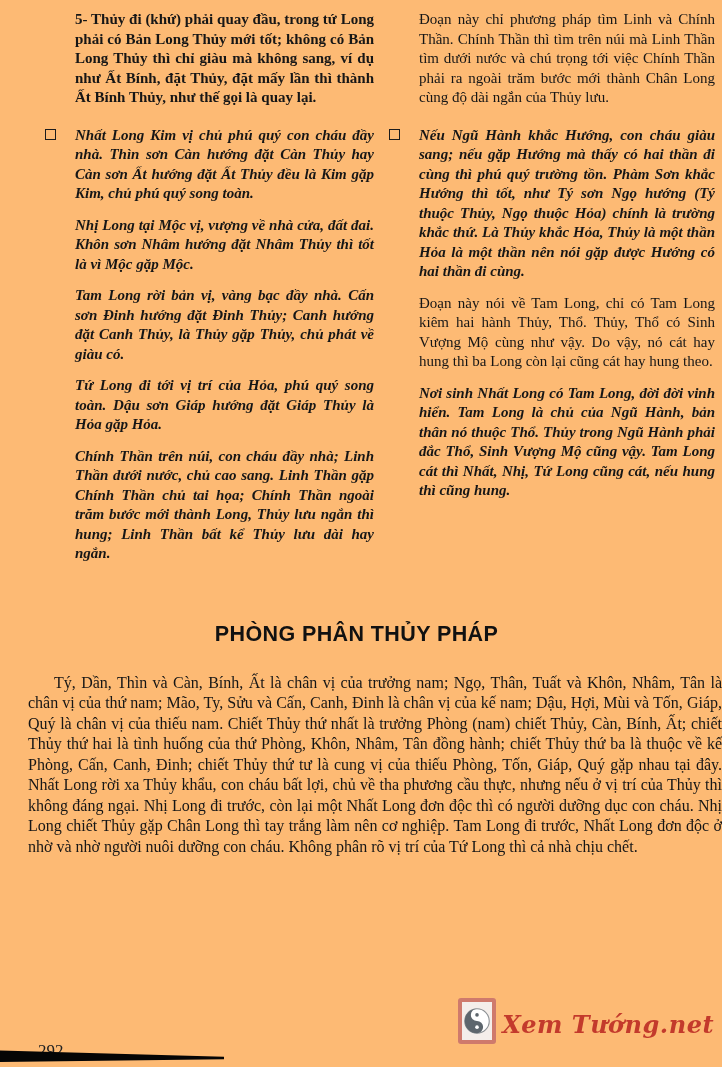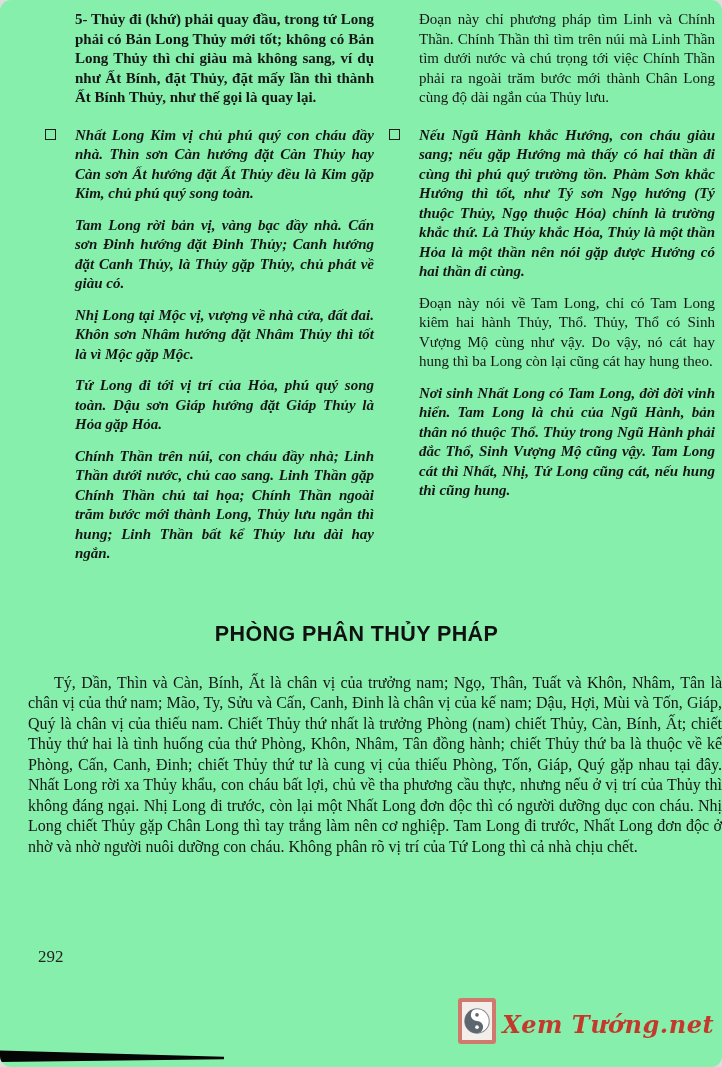--- a/index.html
+++ b/index.html
@@ -1,19 +1,19 @@
 <!DOCTYPE html>
 <html><head>
 <meta charset="utf-8">
 <style>
   html,body { margin:0; padding:0; background:#ddd; }
   .page {
     position:relative; width:722px; height:1067px; margin:0 auto;
-    background:#86efac; overflow:hidden;
-    font-family:"Liberation Serif", serif; color:#161616;border-radius:11px;
+    background:#fdba74; overflow:hidden;
+    font-family:"Liberation Serif", serif; color:#161616;
   }
   .columns { display:flex; padding:10px 6px 0 28px; box-sizing:border-box; }
   .col-left  { width:346px; padding-left:47px; box-sizing:border-box; }
   .col-right { width:341px; padding-left:45px; box-sizing:border-box; }
   .para { font-size:15px; line-height:19.5px; text-align:justify; margin:0 0 12px 0; }
   .para.lead { margin-bottom:18px; }
   .bold { font-weight:bold; }
   .italic { font-style:italic; font-weight:700; }
   .bullet-wrap { position:relative; }
   .bullet {
@@ -23,21 +23,21 @@
   .heading {
     margin:46px 9px 26px 0; text-align:center;
     font-family:"Liberation Sans", sans-serif;
     font-size:21.5px; font-weight:bold; letter-spacing:0.4px; color:#111;
   }
   .body-section { padding:0 0 0 28px; }
   .body-para {
     font-size:16px; line-height:20.5px; text-align:justify;
     text-indent:26px; margin:0 0 15px 0;
   }
-  .page-number { position:absolute; left:38px; top:947px; font-size:17px; color:#222; }
+  .page-number { position:absolute; left:38px; top:1041px; font-size:17px; color:#222; }
   .watermark { position:absolute; right:8px; top:998px; display:flex; align-items:center; gap:6px; }
   .wm-frame {
     width:38px; height:46px; background:#cf7a6c; border-radius:3px;
     display:flex; align-items:center; justify-content:center;
   }
   .wm-inner {
     width:30px; height:38px; background:#f4eeea;
     display:flex; align-items:center; justify-content:center;
   }
   .wm-text {
@@ -57,22 +57,22 @@
 
   <div class="columns">
 
     <div class="col-left">
       <p class="para bold lead">5- Thủy đi (khứ) phải quay đầu, trong tứ Long phải có Bản Long Thủy mới tốt; không có Bản Long Thủy thì chỉ giàu mà không sang, ví dụ như Ất Bính, đặt Thủy, đặt mấy lần thì thành Ất Bính Thủy, như thế gọi là quay lại.</p>
 
       <div class="bullet-wrap">
         <span class="bullet"></span>
         <p class="para italic">Nhất Long Kim vị chủ phú quý con cháu đầy nhà. Thìn sơn Càn hướng đặt Càn Thủy hay Càn sơn Ất hướng đặt Ất Thủy đều là Kim gặp Kim, chủ phú quý song toàn.</p>
       </div>
+      <p class="para italic">Nhị Long tại Mộc vị, vượng về nhà cửa, đất đai. Khôn sơn Nhâm hướng đặt Nhâm Thủy thì tốt là vì Mộc gặp Mộc.</p>
       <p class="para italic">Tam Long rời bản vị, vàng bạc đầy nhà. Cấn sơn Đinh hướng đặt Đinh Thủy; Canh hướng đặt Canh Thủy, là Thủy gặp Thủy, chủ phát về giàu có.</p>
-      <p class="para italic">Nhị Long tại Mộc vị, vượng về nhà cửa, đất đai. Khôn sơn Nhâm hướng đặt Nhâm Thủy thì tốt là vì Mộc gặp Mộc.</p>
       <p class="para italic">Tứ Long đi tới vị trí của Hỏa, phú quý song toàn. Dậu sơn Giáp hướng đặt Giáp Thủy là Hỏa gặp Hỏa.</p>
       <p class="para italic">Chính Thần trên núi, con cháu đầy nhà; Linh Thần dưới nước, chủ cao sang. Linh Thần gặp Chính Thần chủ tai họa; Chính Thần ngoài trăm bước mới thành Long, Thủy lưu ngắn thì hung; Linh Thần bất kể Thủy lưu dài hay ngắn.</p>
     </div>
 
     <div class="col-right">
       <p class="para lead">Đoạn này chỉ phương pháp tìm Linh và Chính Thần. Chính Thần thì tìm trên núi mà Linh Thần tìm dưới nước và chú trọng tới việc Chính Thần phải ra ngoài trăm bước mới thành Chân Long cùng độ dài ngắn của Thủy lưu.</p>
 
       <div class="bullet-wrap">
         <span class="bullet"></span>
         <p class="para italic">Nếu Ngũ Hành khắc Hướng, con cháu giàu sang; nếu gặp Hướng mà thấy có hai thần đi cùng thì phú quý trường tồn. Phàm Sơn khắc Hướng thì tốt, như Tý sơn Ngọ hướng (Tý thuộc Thủy, Ngọ thuộc Hỏa) chính là trường khắc thứ. Là Thủy khắc Hỏa, Thủy là một thần Hỏa là một thần nên nói gặp được Hướng có hai thần đi cùng.</p>

